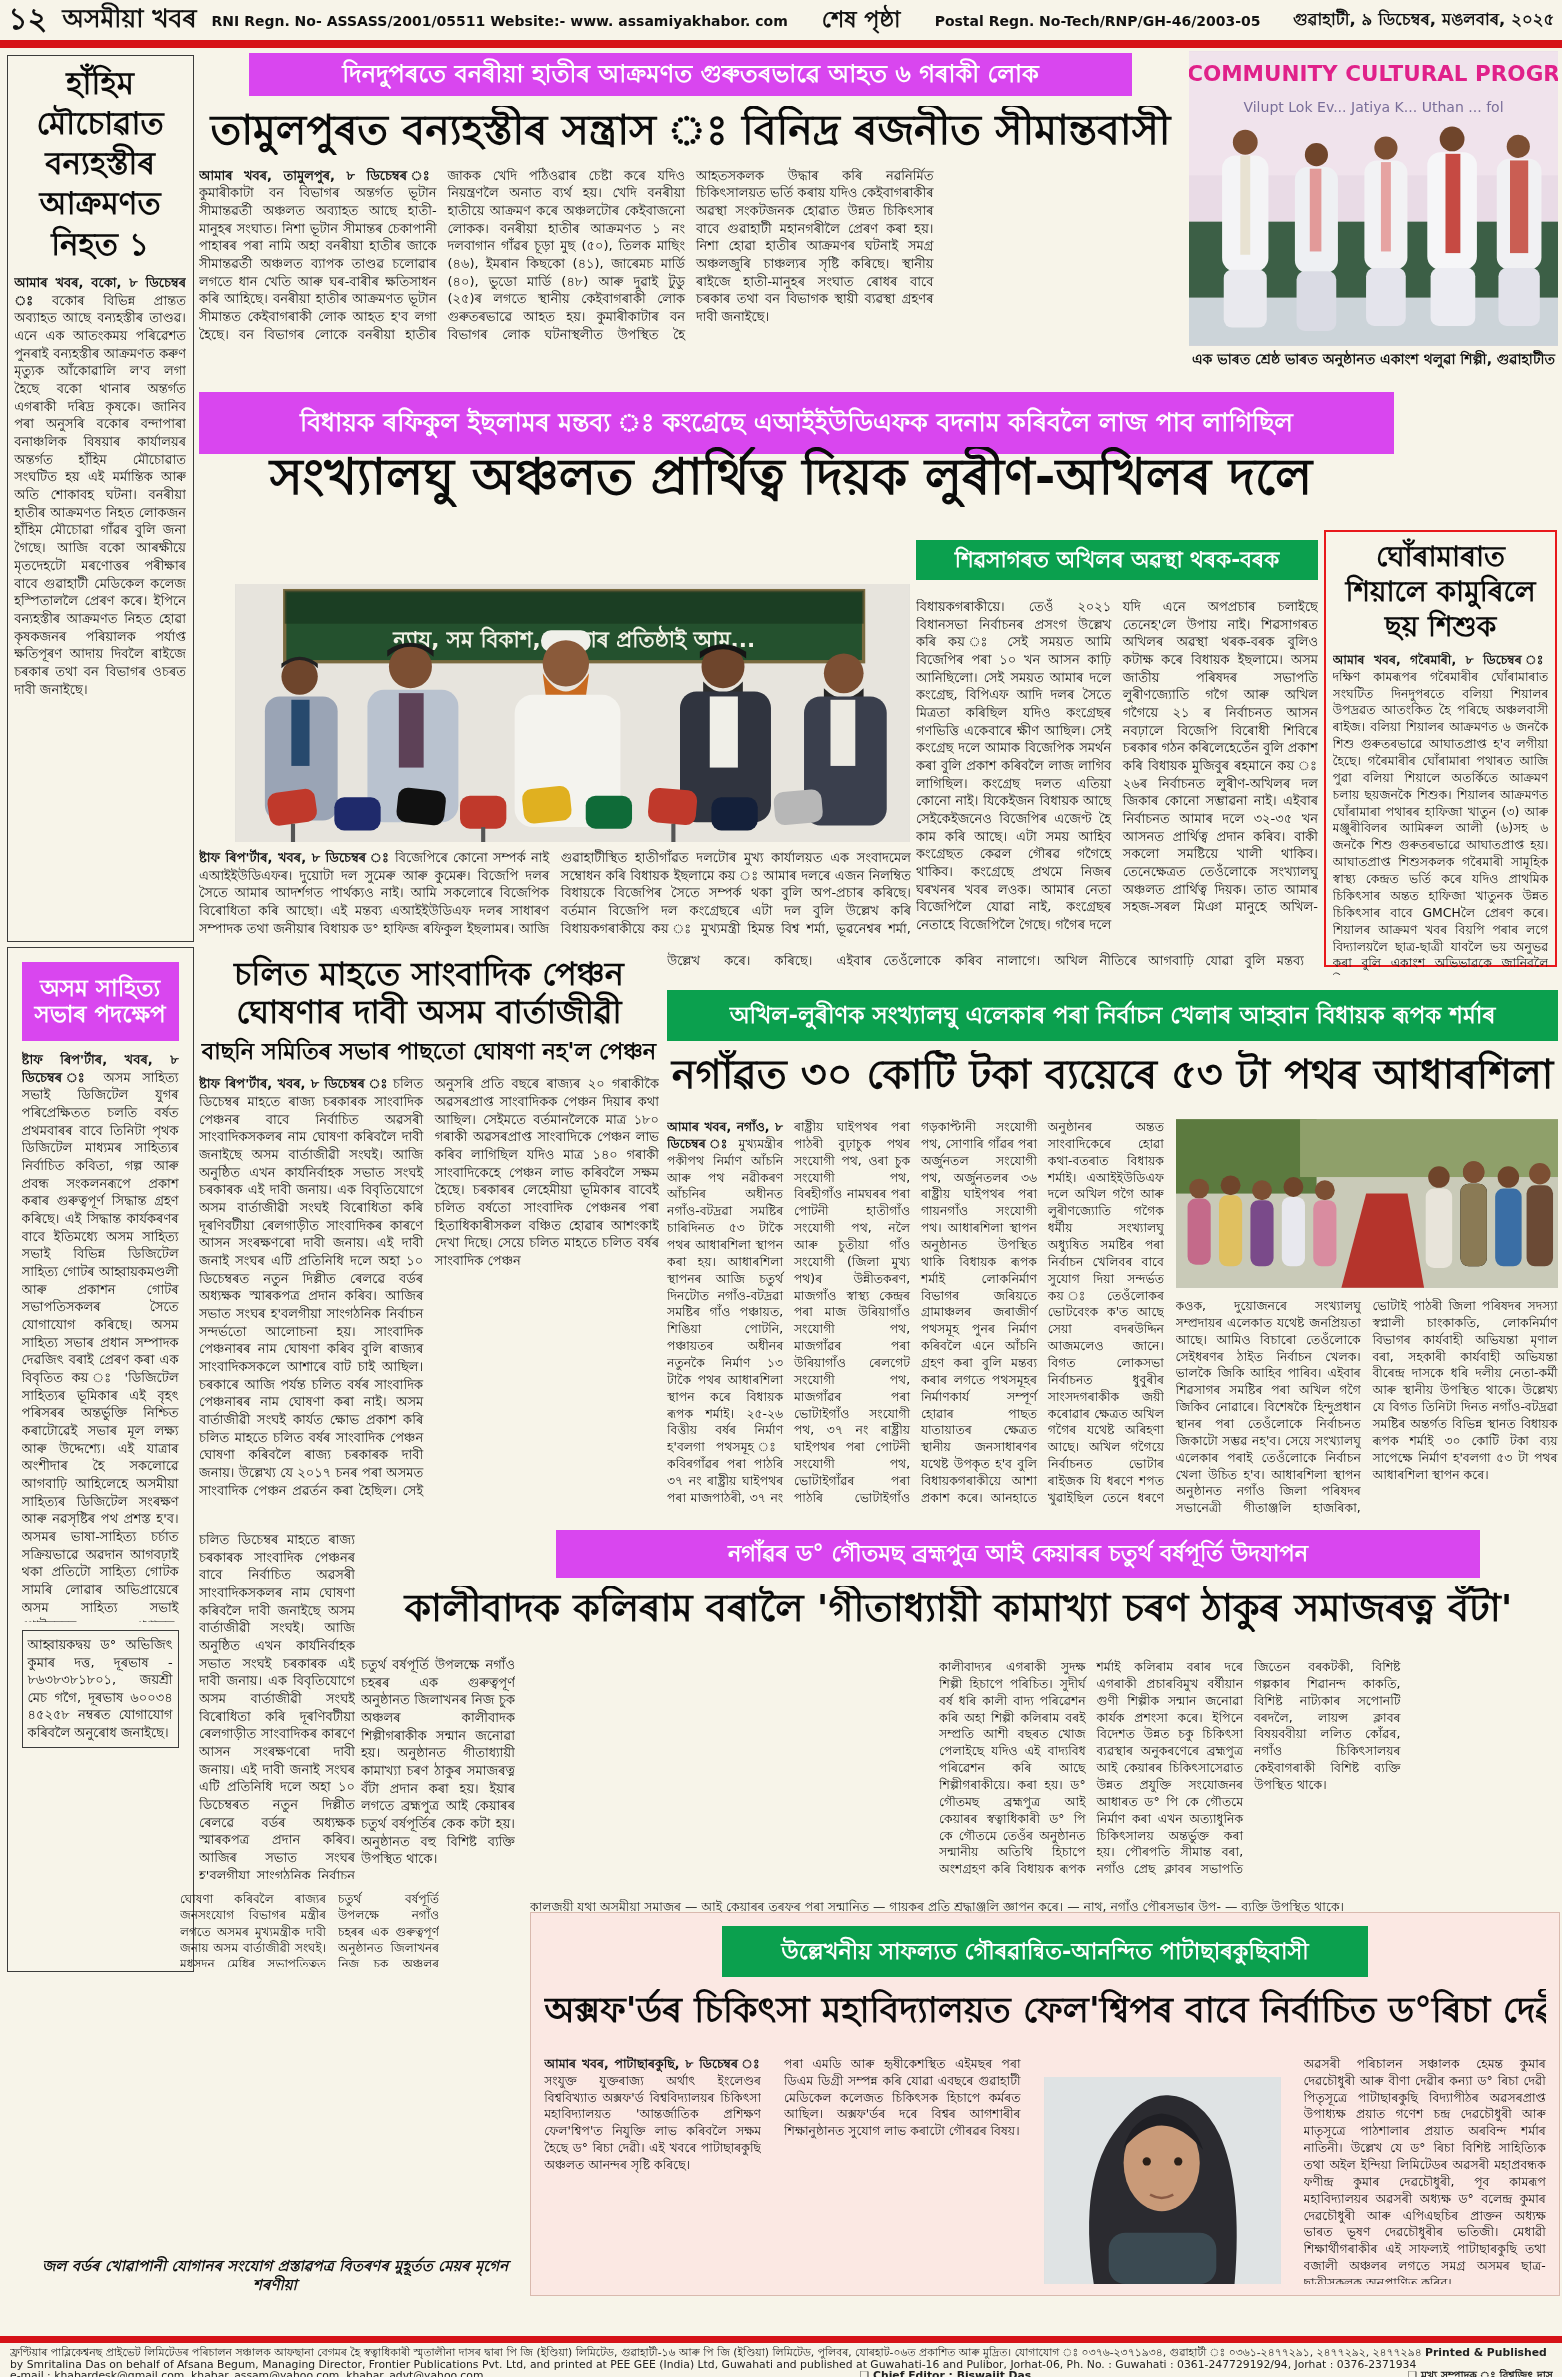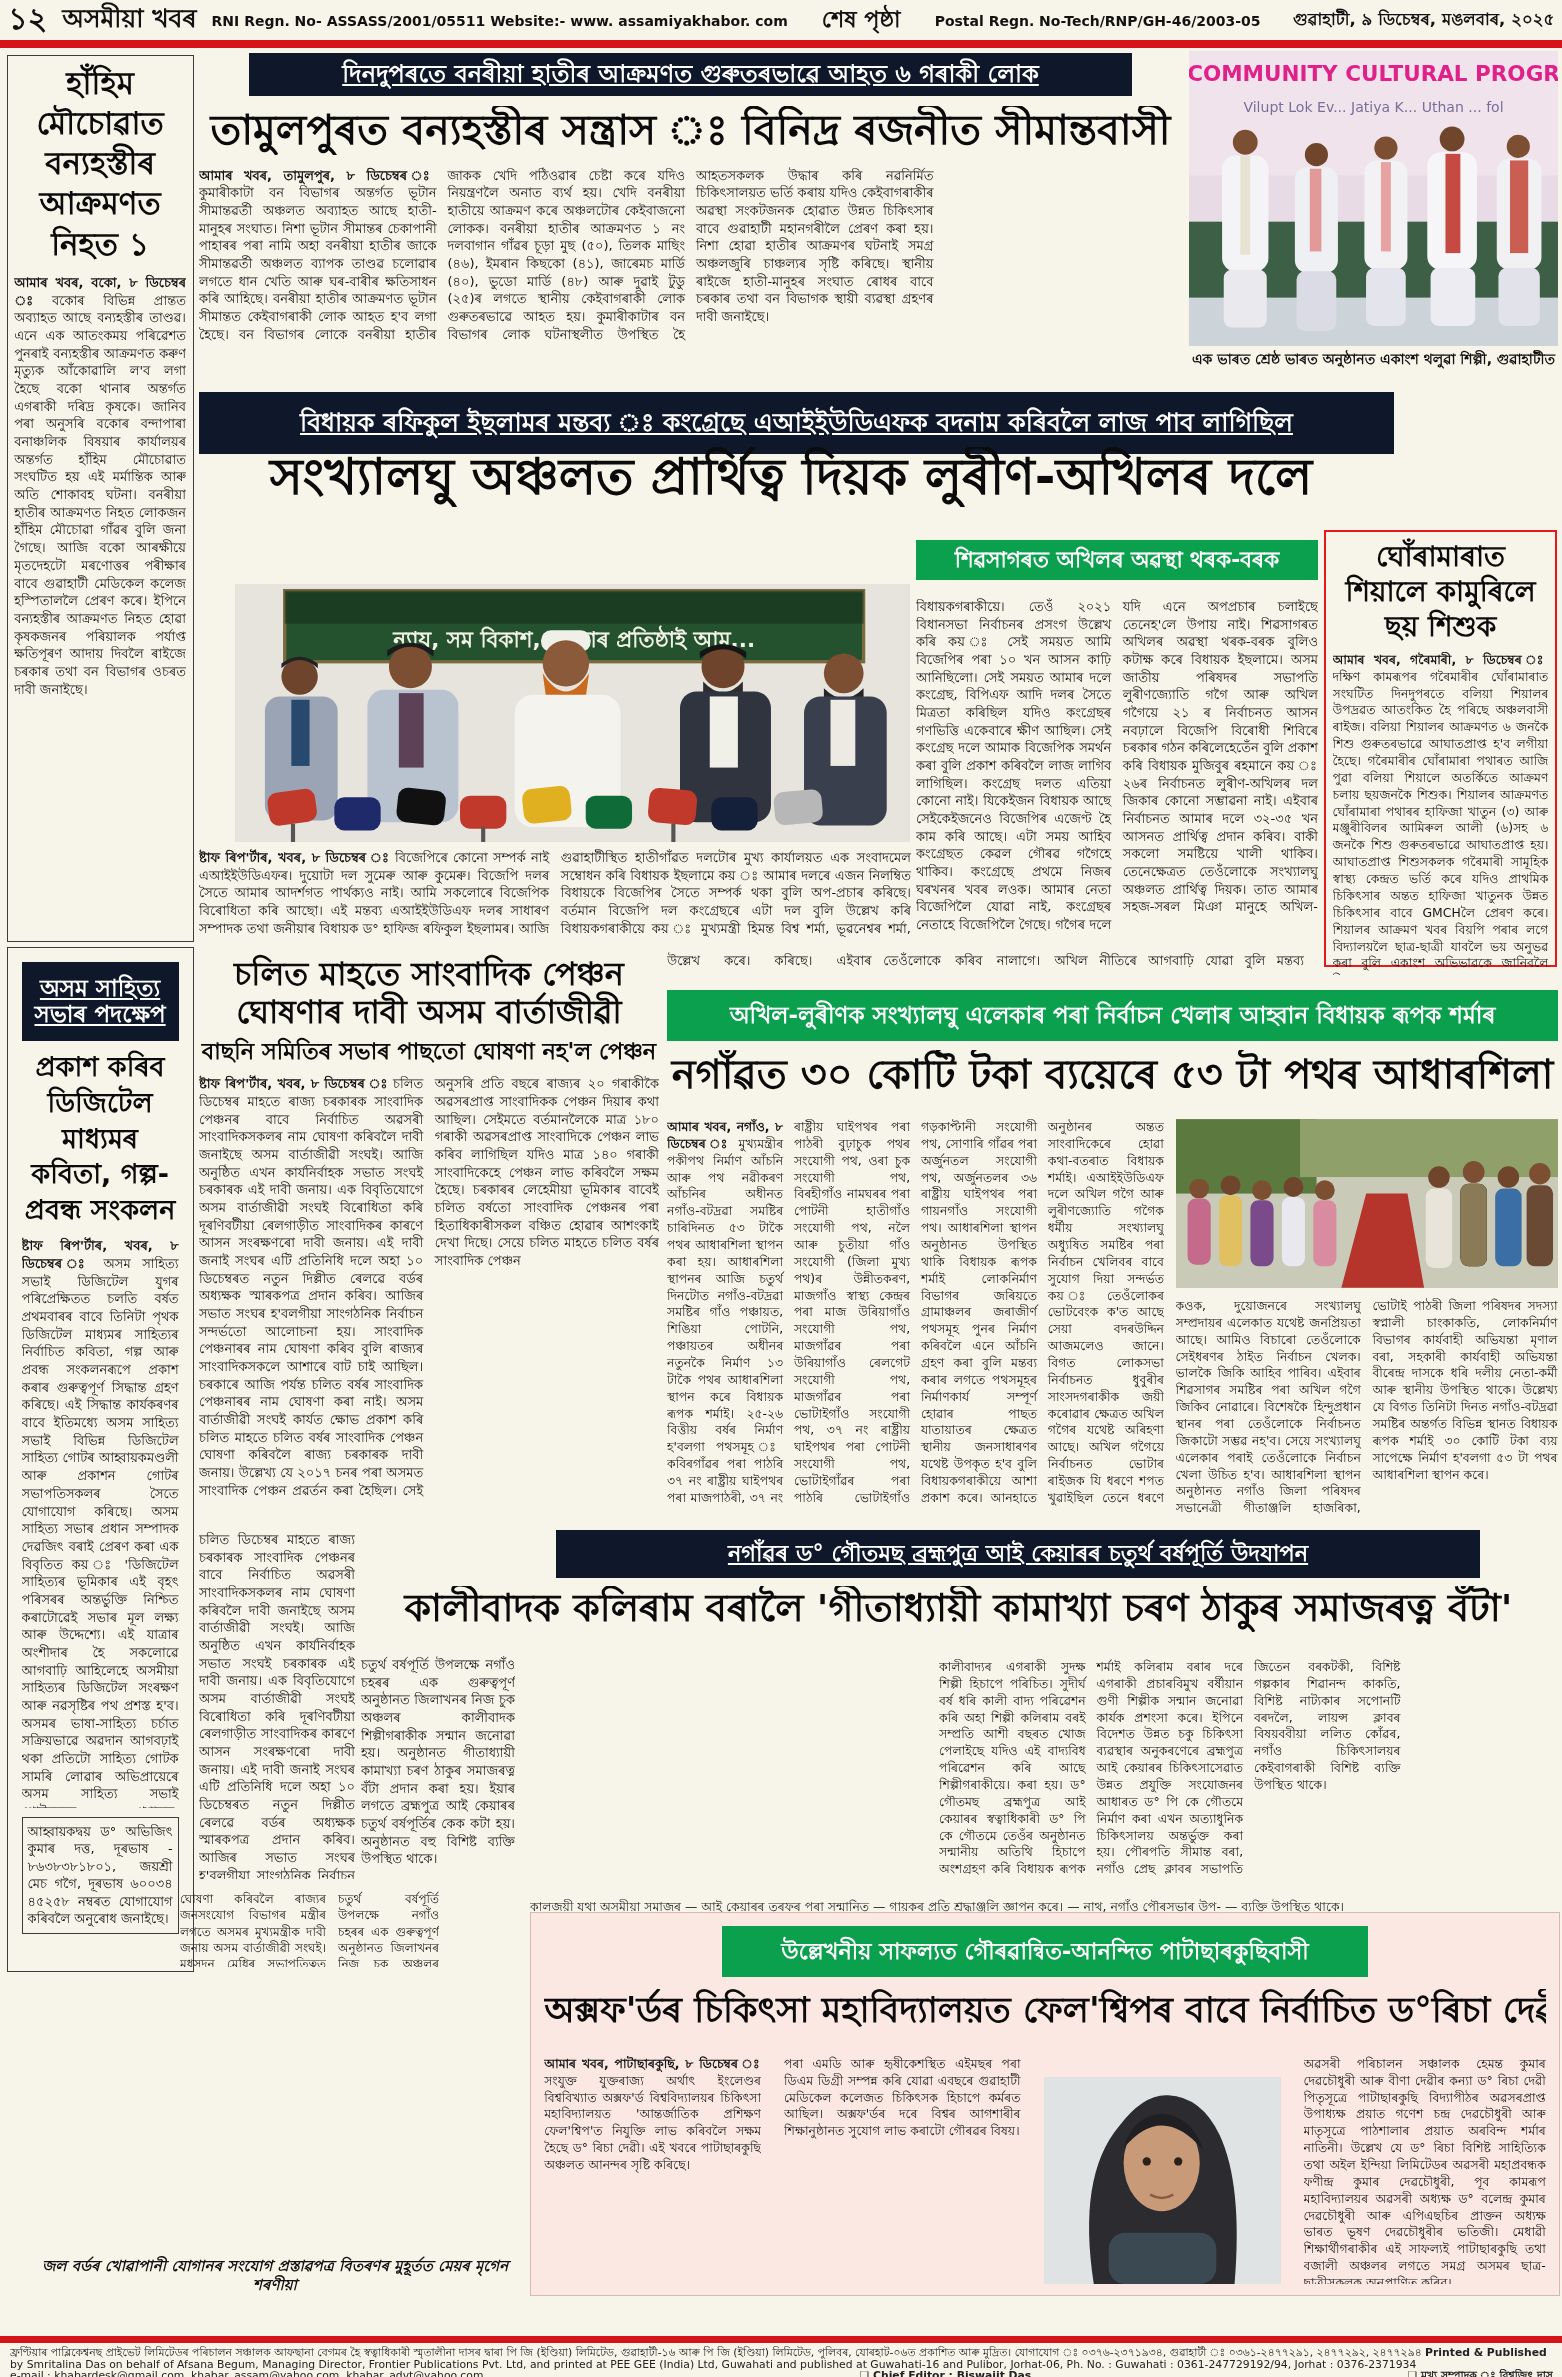--- a/index.html
+++ b/index.html
@@ -1,21 +1,21 @@
 <!DOCTYPE html>
 <html style="font-size:13.2px"><head>
 <meta charset="utf-8">
 <style>
   html,body{margin:0;padding:0;background:#8a8a8a;}
   .page{position:relative;width:1563px;height:2377px;background:#f7f4e9;
         font-family:"DejaVu Sans",sans-serif;color:#121212;overflow:hidden;}
   .abs{position:absolute;}
   .kicker{display:flex;align-items:center;justify-content:center;font-weight:bold;
           color:#fff;text-align:center;line-height:1.12;padding:1.7px 8.3px;box-sizing:border-box;}
-  .red{background:#0f172a;text-decoration:underline;}
+  .red{background:#d946ef;}
   .green{background:#0ba04e;}
   .headline{font-weight:bold;color:#0b0b0b;text-align:center;line-height:1.2;}
   .hl-tight{white-space:nowrap;overflow:hidden;}
   .body-text{text-align:justify;line-height:1.36;color:#141414;overflow:hidden;column-fill:auto;}
   .cols2{column-count:2;column-gap:11.6px;}
   .cols3{column-count:3;column-gap:11.6px;}
   .cols4{column-count:4;column-gap:10.8px;}
   .dl{font-weight:bold;}
   .caption{font-weight:bold;text-align:center;line-height:1.25;color:#111;}
   .boxed{border:1.7px solid #3c3c3c;background:#f7f4e9;box-sizing:border-box;}
@@ -45,21 +45,20 @@
   </div>
   <div class="abs rule" style="left:0;top:40px;width:1563px;height:8.3px;"></div>
 
   <div class="abs boxed" style="left:6.6px;top:55px;width:187px;height:887px;padding:6.6px;">
     <div class="headline" style="font-size:31px;line-height:1.3;">হাঁহিম মৌচোৱাত বন্যহস্তীৰ আক্ৰমণত নিহত ১</div>
     <p class="body-text" style="font-size:13px;height:579px;margin:10px 0 0 0;"><span class="dl">আমাৰ খবৰ, বকো, ৮ ডিচেম্বৰ ঃ</span> <span>বকোৰ বিভিন্ন প্ৰান্তত অব্যাহত আছে বন্যহস্তীৰ তাণ্ডৱ। এনে এক আতংকময় পৰিৱেশত পুনৰাই বন্যহস্তীৰ আক্ৰমণত কৰুণ মৃত্যুক আঁকোৱালি ল'ব লগা হৈছে বকো থানাৰ অন্তৰ্গত এগৰাকী দৰিদ্ৰ কৃষকে। জানিব পৰা অনুসৰি বকোৰ বন্দাপাৰা বনাঞ্চলিক বিষয়াৰ কাৰ্যালয়ৰ অন্তৰ্গত হাঁহিম মৌচোৱাত সংঘটিত হয় এই মৰ্মান্তিক আৰু অতি শোকাবহ ঘটনা। বনৰীয়া হাতীৰ আক্ৰমণত নিহত লোকজন হাঁহিম মৌচোৱা গাঁৱৰ বুলি জনা গৈছে। আজি বকো আৰক্ষীয়ে মৃতদেহটো মৰণোত্তৰ পৰীক্ষাৰ বাবে গুৱাহাটী মেডিকেল কলেজ হস্পিতাললৈ প্ৰেৰণ কৰে। ইপিনে বন্যহস্তীৰ আক্ৰমণত নিহত হোৱা কৃষকজনৰ পৰিয়ালক পৰ্যাপ্ত ক্ষতিপূৰণ আদায় দিবলৈ ৰাইজে চৰকাৰ তথা বন বিভাগৰ ওচৰত দাবী জনাইছে।</span></p>
   </div>
 
   <div class="abs boxed" style="left:6.6px;top:947px;width:187px;height:1025px;padding:14px;">
     <div class="kicker red" style="height:79px;font-size:23px;">অসম সাহিত্য সভাৰ পদক্ষেপ</div>
-    <div class="headline" style="font-size:27px;line-height:1.32;margin-top:8.3px;">প্ৰকাশ কৰিব ডিজিটেল মাধ্যমৰ কবিতা, গল্প-প্ৰবন্ধ সংকলন</div>
     <p class="body-text" style="font-size:13px;height:571px;margin:10px 0 0 0;"><span class="dl">ষ্টাফ ৰিপ'ৰ্টাৰ, খবৰ, ৮ ডিচেম্বৰ ঃ</span> <span>অসম সাহিত্য সভাই ডিজিটেল যুগৰ পৰিপ্ৰেক্ষিতত চলতি বৰ্ষত প্ৰথমবাৰৰ বাবে তিনিটা পৃথক ডিজিটেল মাধ্যমৰ সাহিত্যৰ নিৰ্বাচিত কবিতা, গল্প আৰু প্ৰবন্ধ সংকলনৰূপে প্ৰকাশ কৰাৰ গুৰুত্বপূৰ্ণ সিদ্ধান্ত গ্ৰহণ কৰিছে। এই সিদ্ধান্ত কাৰ্যকৰণৰ বাবে ইতিমধ্যে অসম সাহিত্য সভাই বিভিন্ন ডিজিটেল সাহিত্য গোটৰ আহ্বায়কমণ্ডলী আৰু প্ৰকাশন গোটৰ সভাপতিসকলৰ সৈতে যোগাযোগ কৰিছে। অসম সাহিত্য সভাৰ প্ৰধান সম্পাদক দেৱজিৎ বৰাই প্ৰেৰণ কৰা এক বিবৃতিত কয় ঃ 'ডিজিটেল সাহিত্যৰ ভূমিকাৰ এই বৃহৎ পৰিসৰৰ অন্তৰ্ভুক্তি নিশ্চিত কৰাটোৱেই সভাৰ মূল লক্ষ্য আৰু উদ্দেশ্যে। এই যাত্ৰাৰ অংশীদাৰ হৈ সকলোৱে আগবাঢ়ি আহিলেহে অসমীয়া সাহিত্যৰ ডিজিটেল সংৰক্ষণ আৰু নৱসৃষ্টিৰ পথ প্ৰশস্ত হ'ব। অসমৰ ভাষা-সাহিত্য চৰ্চাত সক্ৰিয়ভাৱে অৱদান আগবঢ়াই থকা প্ৰতিটো সাহিত্য গোটক সামৰি লোৱাৰ অভিপ্ৰায়েৰে অসম সাহিত্য সভাই গোটসমূহৰ প্ৰশাসক, প্ৰতিনিধিসকলক সভাৰ</span></p>
     <div class="boxed" style="margin-top:8.3px;padding:5px;font-size:13px;line-height:1.35;text-align:justify;">আহ্বায়কদ্বয় ড° অভিজিৎ কুমাৰ দত্ত, দূৰভাষ - ৮৬৩৮৩৮১৮০১, জয়শ্ৰী মেচ গগৈ, দূৰভাষ ৬০০৩৪ ৪৫২৫৮ নম্বৰত যোগাযোগ কৰিবলৈ অনুৰোধ জনাইছে।</div>
   </div>
 
   <div class="abs" style="left:199px;top:53px;width:983px;">
     <div class="kicker red" style="margin:0 50px;height:43px;font-size:24px;">দিনদুপৰতে বনৰীয়া হাতীৰ আক্ৰমণত গুৰুতৰভাৱে আহত ৬ গৰাকী লোক</div>
     <div class="headline hl-tight" style="font-size:41px;margin-top:10px;">তামুলপুৰত বন্যহস্তীৰ সন্ত্ৰাস ঃ বিনিদ্ৰ ৰজনীত সীমান্তবাসী</div>
     <p class="body-text cols4" style="font-size:13px;height:187px;margin:11.6px 0 0 0;"><span class="dl">আমাৰ খবৰ, তামুলপুৰ, ৮ ডিচেম্বৰ ঃ</span> <span>কুমাৰীকাটা বন বিভাগৰ অন্তৰ্গত ভূটান সীমান্তৱৰ্তী অঞ্চলত অব্যাহত আছে হাতী-মানুহৰ সংঘাত। নিশা ভূটান সীমান্তৰ চেকাপানী পাহাৰৰ পৰা নামি অহা বনৰীয়া হাতীৰ জাকে সীমান্তৱৰ্তী অঞ্চলত ব্যাপক তাণ্ডৱ চলোৱাৰ লগতে ধান খেতি আৰু ঘৰ-বাৰীৰ ক্ষতিসাধন কৰি আহিছে। বনৰীয়া হাতীৰ আক্ৰমণত ভূটান সীমান্তত কেইবাগৰাকী লোক আহত হ'ব লগা হৈছে। বন বিভাগৰ লোকে বনৰীয়া হাতীৰ জাকক খেদি পঠিওৱাৰ চেষ্টা কৰে যদিও নিয়ন্ত্ৰণলৈ অনাত ব্যৰ্থ হয়। খেদি বনৰীয়া হাতীয়ে আক্ৰমণ কৰে অঞ্চলটোৰ কেইবাজনো লোকক। বনৰীয়া হাতীৰ আক্ৰমণত ১ নং দলবাগান গাঁৱৰ চূড়া মুছ (৫০), তিলক মাছিং (৪৬), ইমৰান কিছকো (৪১), জাৰেমচ মাৰ্ডি (৪০), ভুডো মাৰ্ডি (৪৮) আৰু দুৱাই টুডু (২৫)ৰ লগতে স্থানীয় কেইবাগৰাকী লোক গুৰুতৰভাৱে আহত হয়। কুমাৰীকাটাৰ বন বিভাগৰ লোক ঘটনাস্থলীত উপস্থিত হৈ আহতসকলক উদ্ধাৰ কৰি নৱনিৰ্মিত চিকিৎসালয়ত ভৰ্তি কৰায় যদিও কেইবাগৰাকীৰ অৱস্থা সংকটজনক হোৱাত উন্নত চিকিৎসাৰ বাবে গুৱাহাটী মহানগৰীলৈ প্ৰেৰণ কৰা হয়। নিশা হোৱা হাতীৰ আক্ৰমণৰ ঘটনাই সমগ্ৰ অঞ্চলজুৰি চাঞ্চল্যৰ সৃষ্টি কৰিছে। স্থানীয় ৰাইজে হাতী-মানুহৰ সংঘাত ৰোধৰ বাবে চৰকাৰ তথা বন বিভাগক স্থায়ী ব্যৱস্থা গ্ৰহণৰ দাবী জনাইছে।</span></p>
   </div>
 

